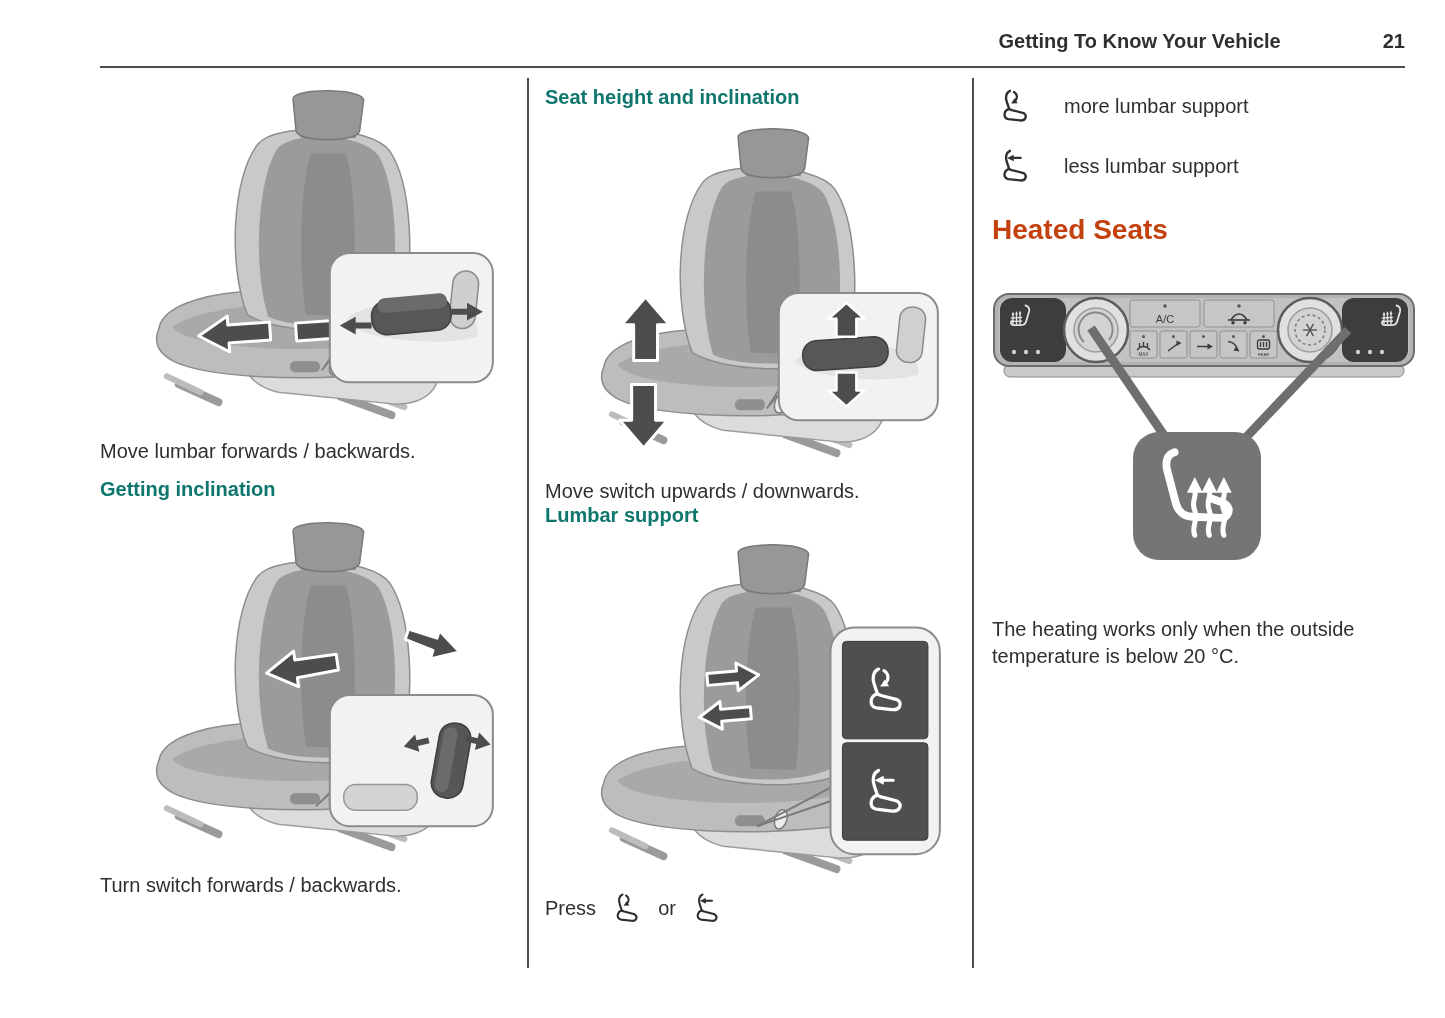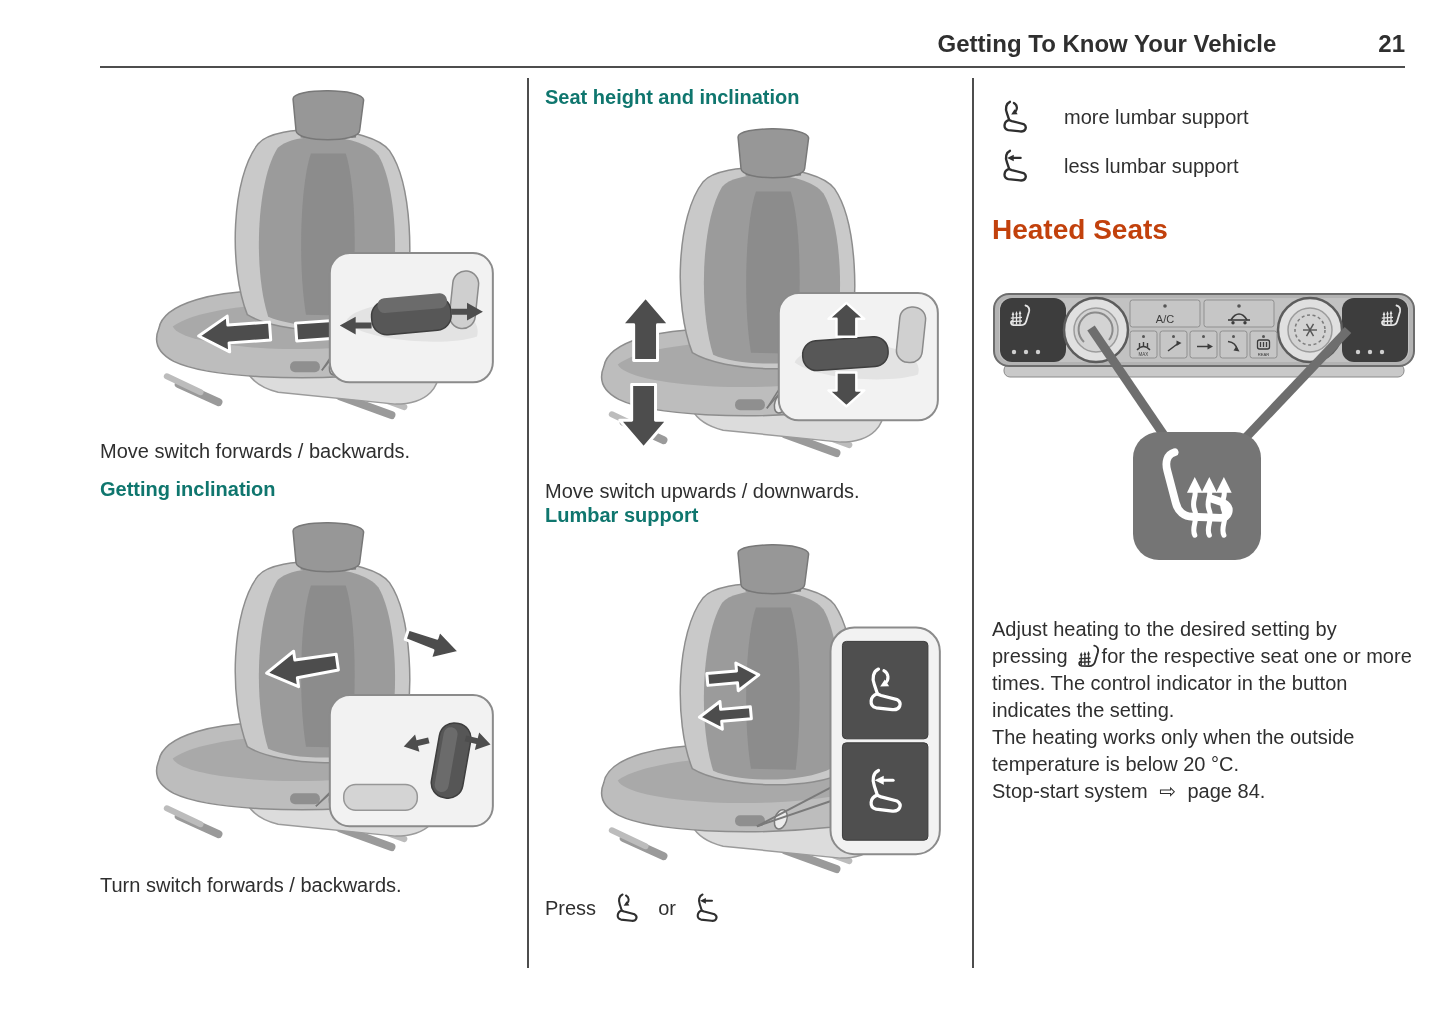--- a/index.html
+++ b/index.html
@@ -1,20 +1,20 @@
 <!DOCTYPE html>
 <html><head>
 <meta charset="utf-8">
 <style>
   html,body{margin:0;padding:0;}
   body{
     width:1445px;height:1018px;position:relative;background:#ffffff;
     font-family:"Liberation Sans", sans-serif;color:#2f2f2f;overflow:hidden;
   }
-  .hdr{position:absolute;left:100px;top:30px;width:1305px;display:flex;justify-content:flex-end;align-items:baseline;gap:102px;font-weight:bold;font-size:24px;color:#2f2f2f;}
+  .hdr{position:absolute;left:100px;top:30px;width:1305px;display:flex;justify-content:flex-end;align-items:baseline;gap:102px;font-weight:bold;font-size:20px;color:#2f2f2f;}
   .hdr-rule{position:absolute;left:100px;top:66px;width:1305px;height:2px;background:#4d4d4d;}
   .vdiv{position:absolute;top:78px;height:890px;width:2px;background:#4d4d4d;}
   .col{position:absolute;top:80px;}
   #col1{left:100px;width:406px;}
   #col2{left:545px;width:406px;}
   #col3{left:992px;width:426px;}
   .abs{position:absolute;left:0;}
   .body-text{font-size:20px;line-height:27px;color:#2f2f2f;}
   .sec-head{font-size:20px;font-weight:bold;color:#0f766e;}
   .big-head{font-size:28px;font-weight:bold;color:#c2410c;}
@@ -110,21 +110,21 @@
     <line x1="222" y1="286" x2="250" y2="252" stroke="#7a7a7a" stroke-width="1.5"></line>
     <rect x="230" y="168" width="164" height="130" rx="20" fill="#f2f2f2" stroke="#8b8b8b" stroke-width="2"></rect>
     <path d="M246,238 C250,222 300,214 340,220 C370,225 382,238 378,252 C350,262 270,258 246,238 Z" fill="#e3e3e3"></path>
     <rect x="352" y="186" width="26" height="58" rx="13" transform="rotate(6 365 215)" fill="#cfcfcf" stroke="#8b8b8b" stroke-width="1.5"></rect>
     <rect x="272" y="214" width="80" height="34" rx="15" transform="rotate(-5 312 231)" fill="#575757" stroke="#3f3f3f" stroke-width="1.5"></rect>
     <rect x="278" y="211" width="70" height="15" rx="7" transform="rotate(-5 312 219)" fill="#6b6b6b"></rect>
     <polygon points="272,238 256,238 256,232 240,241 256,250 256,244 272,244" fill="#4d4d4d"></polygon>
     <polygon points="352,224 368,224 368,218 384,227 368,236 368,230 352,230" fill="#4d4d4d"></polygon>
   </svg>
 
-  <div class="body-text abs" style="top:358px;">Move switch forwards / backwards.</div>
+  <div class="body-text abs" style="top:358px;">Move lumbar forwards / backwards.</div>
   <div class="sec-head abs" style="top:398px;">Getting inclination</div>
 
   <svg class="fig abs" style="top:438px;" viewBox="0 0 400 340">
     <use href="#seatBase"></use>
     <polygon points="238,142 196,142 196,133 166,151 196,169 196,160 238,158" transform="rotate(-8 202 151)" fill="#4d4d4d" stroke="#fff" stroke-width="3" stroke-linejoin="round"></polygon>
     <polygon points="306,120 336,120 336,112 362,126 336,142 336,133 306,131" transform="rotate(18 334 126)" fill="#4d4d4d" stroke="#fff" stroke-width="3" stroke-linejoin="round"></polygon>
     <line x1="216" y1="290" x2="238" y2="268" stroke="#7a7a7a" stroke-width="1.5"></line>
     <line x1="216" y1="290" x2="252" y2="258" stroke="#7a7a7a" stroke-width="1.5"></line>
     <rect x="230" y="178" width="164" height="132" rx="20" fill="#f2f2f2" stroke="#8b8b8b" stroke-width="2"></rect>
     <rect x="244" y="268" width="74" height="26" rx="12" fill="#d4d4d4" stroke="#979797" stroke-width="1.5"></rect>
@@ -182,21 +182,21 @@
       </svg>
     <span>or</span>
     <svg class="licon" viewBox="0 0 30 32" width="30" height="32" style="color:#2f2f2f">
         <use href="#lumbar-less"></use>
       </svg>
   </div>
 </div>
 
 <div class="col" id="col3">
 
-  <div class="legend-row abs body-text" style="top:19px;">
+  <div class="legend-row abs body-text" style="top:8px;">
     <svg class="licon" viewBox="0 0 30 32" width="34" height="36" style="color:#2f2f2f">
         <use href="#lumbar-more"></use>
       </svg>
     <span>more lumbar support</span>
   </div>
   <div class="legend-row abs body-text" style="top:68px;">
     <svg class="licon" viewBox="0 0 30 32" width="34" height="36" style="color:#2f2f2f">
         <use href="#lumbar-less"></use>
       </svg>
     <span>less lumbar support</span>
@@ -291,19 +291,15 @@
     <line x1="356" y1="12" x2="242" y2="132" stroke="#6e6e6e" stroke-width="9"></line>
   </svg>
 
   <div class="heat-square">
     <svg viewBox="0 0 100 100" width="112" height="112" style="color:#ffffff">
         <use href="#heat-seat-big"></use>
       </svg>
   </div>
 
   <div class="para abs" style="top:536px;">
-    <p class="pblock"><span>Adjust heating to the desired setting by pressing</span><svg class="inline-heat" viewBox="0 0 25 25" width="26" height="26" style="color:#2f2f2f">
-          <use href="#heat-seat-mini"></use>
-        </svg><span>for the respective seat one or more times. The control indicator in the button indicates the setting.</span></p>
     <p class="pblock">The heating works only when the outside temperature is below 20 °C.</p>
-    <p class="pblock"><span>Stop-start system</span> <span class="arrow-glyph">⇨</span> <span>page 84.</span></p>
   </div>
 </div>
 
 </body></html>

